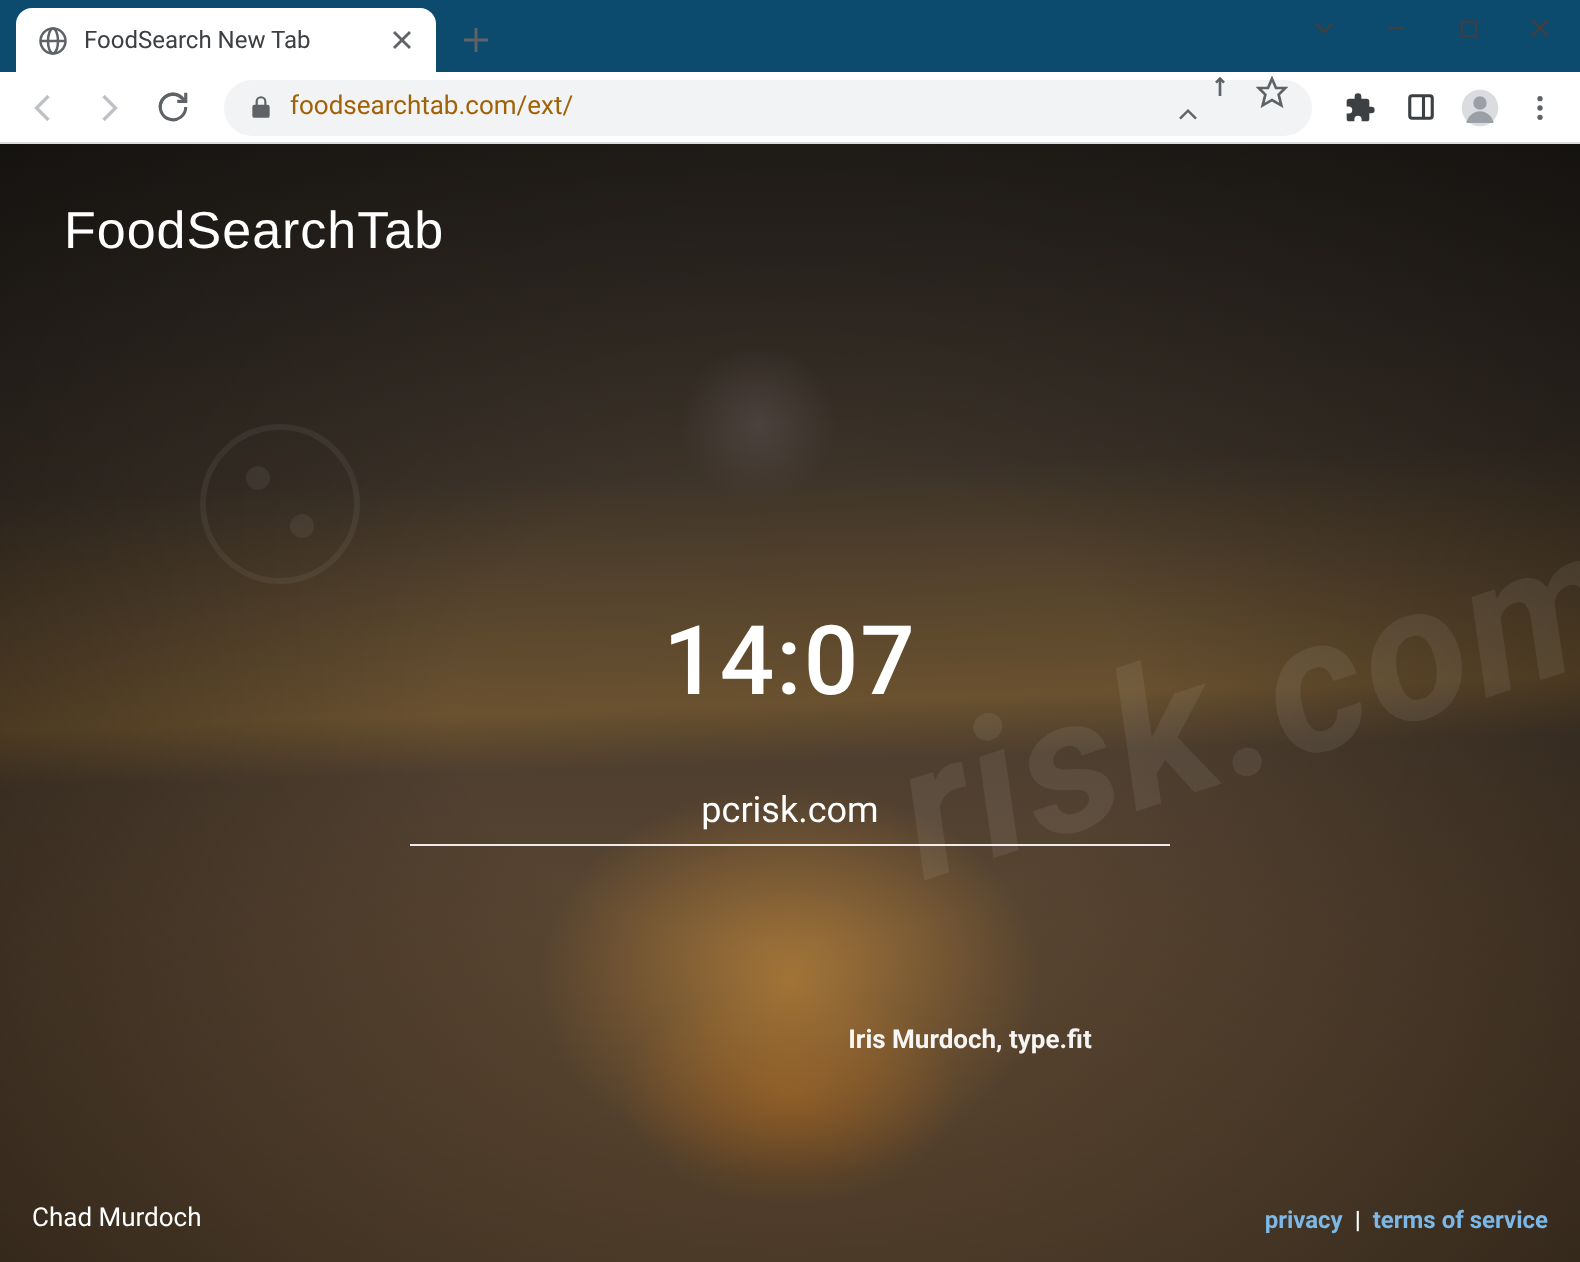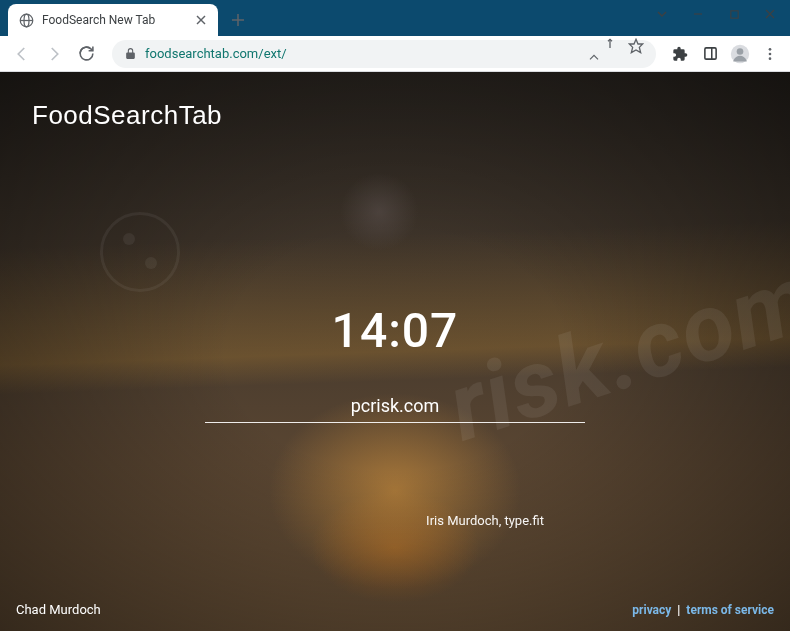--- a/index.html
+++ b/index.html
@@ -94,21 +94,21 @@
     .omnibox {
       flex: 1;
       height: 28px;
       background: #f1f3f4;
       border-radius: 14px;
       display: flex;
       align-items: center;
       padding: 0 12px;
       margin: 0 8px;
       font-size: 13px;
-      color: #0f766e;
+      color: #a16207;
       gap: 8px;
     }
     .omnibox-actions {
       margin-left: auto;
       display: flex;
       gap: 10px;
       color: #5f6368;
     }
     .toolbar-right {
       display: flex;
@@ -208,20 +208,21 @@
     }
     .quote-text {
       font-size: 22px;
       font-weight: 400;
     }
     .quote-author {
       font-size: 13px;
       margin-top: 6px;
       opacity: 0.95;
       padding-left: 180px;
+      font-weight: bold;
     }
     
     .credit {
       position: absolute;
       bottom: 14px;
       left: 16px;
       font-size: 13px;
     }
     
     .footer-links {

